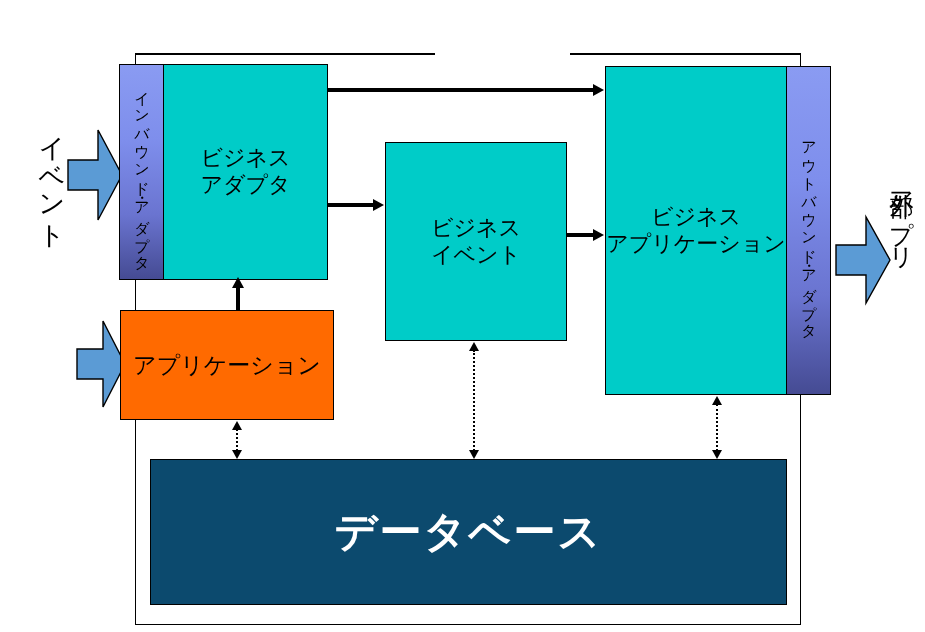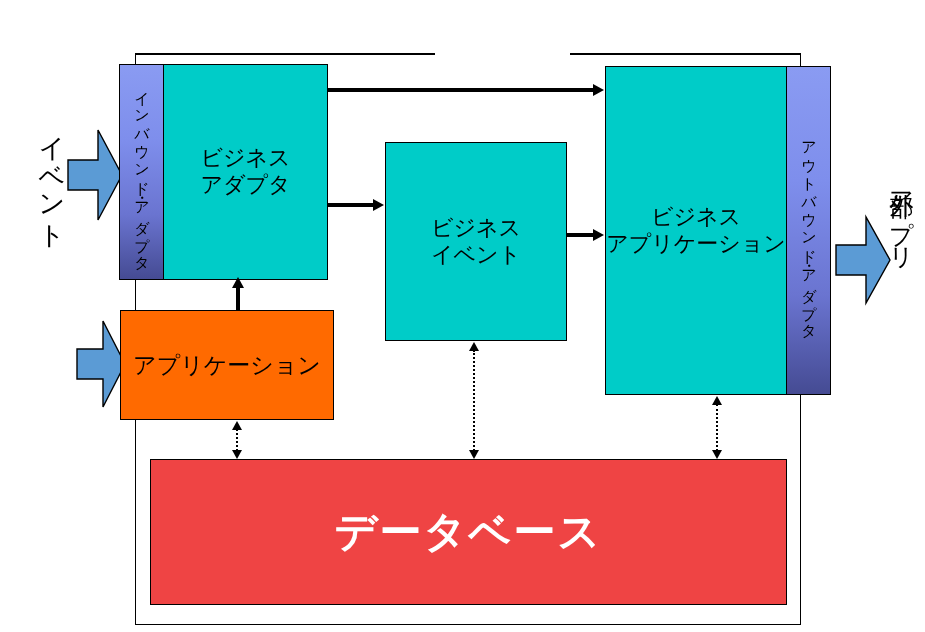--- a/index.html
+++ b/index.html
@@ -4,21 +4,21 @@
 <style>
   html,body{margin:0;padding:0;background:#ffffff;}
   body{width:925px;height:632px;font-family:"Liberation Sans","DejaVu Sans",sans-serif;}
   #stage{position:relative;width:925px;height:632px;overflow:hidden;background:#fff;}
 
   .box{position:absolute;box-sizing:border-box;border:1.5px solid #000;
        display:flex;align-items:center;justify-content:center;text-align:center;}
 
   .teal{background:#00CCC8;}
   .orange{background:#FF6A00;}
-  .dbblue{background:#ef4444;}
+  .dbblue{background:#0c4a6e;}
 
   .label-jp{font-family:"DejaVu Sans",sans-serif;color:#000;line-height:1.22;}
 
   
   #prod-frame{position:absolute;left:135px;top:53px;width:666px;height:572px;
               border:1.5px solid #000;border-top:none;box-sizing:border-box;background:transparent;}
   #prod-frame-top-left{position:absolute;left:135px;top:53px;width:300px;height:1.5px;background:#000;}
   #prod-frame-top-right{position:absolute;left:570px;top:53px;width:231px;height:1.5px;background:#000;}
   #prod-title{position:absolute;left:330px;top:8px;width:270px;text-align:center;
               font-family:"DejaVu Sans",sans-serif;font-size:30px;color:#000;white-space:nowrap;}

